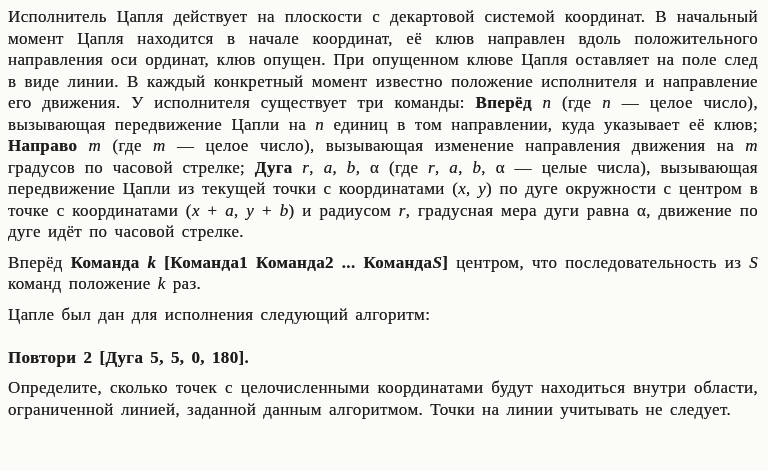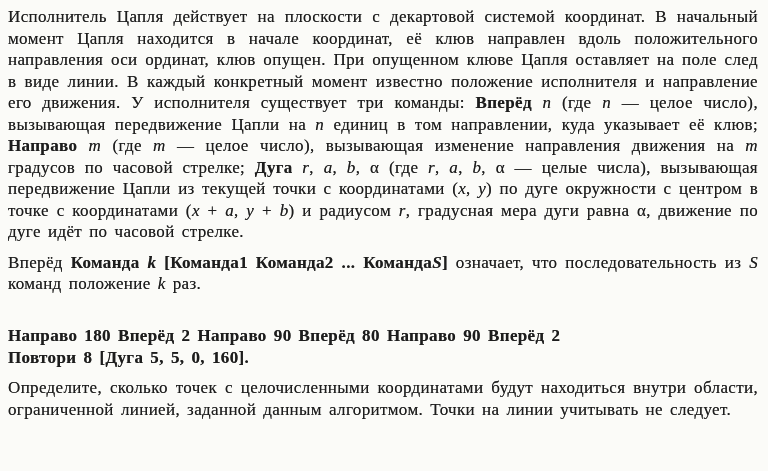--- a/index.html
+++ b/index.html
@@ -33,16 +33,16 @@
     margin-bottom: 0;
   }
   .para span.b { font-weight: bold; }
   .para span.i { font-style: italic; }
 </style>
 </head>
 <body style="background: rgb(251, 251, 248); color: rgb(29, 29, 29);">
 
 <div class="page">
   <p class="para"><span>Исполнитель Цапля действует на плоскости с декартовой системой координат. В начальный момент Цапля находится в начале координат, её клюв направлен вдоль положительного направления оси ординат, клюв опущен. При опущенном клюве Цапля оставляет на поле след в виде линии. В каждый конкретный момент известно положение исполнителя и направление его движения. У исполнителя существует три команды: </span><span class="b">Вперёд </span><span class="i">n</span><span> (где </span><span class="i">n</span><span> — целое число), вызывающая передвижение Цапли на </span><span class="i">n</span><span> единиц в том направлении, куда указывает её клюв; </span><span class="b">Направо </span><span class="i">m</span><span> (где </span><span class="i">m</span><span> — целое число), вызывающая изменение направления движения на </span><span class="i">m</span><span> градусов по часовой стрелке; </span><span class="b">Дуга </span><span class="i">r</span><span>, </span><span class="i">a</span><span>, </span><span class="i">b</span><span>, α  (где </span><span class="i">r</span><span>, </span><span class="i">a</span><span>, </span><span class="i">b</span><span>, α — целые числа), вызывающая передвижение Цапли из текущей точки с координатами (</span><span class="i">x</span><span>, </span><span class="i">y</span><span>) по дуге окружности с центром в точке с координатами (</span><span class="i">x</span><span> + </span><span class="i">a</span><span>, </span><span class="i">y</span><span> + </span><span class="i">b</span><span>) и радиусом </span><span class="i">r</span><span>, градусная мера дуги равна α, движение по дуге идёт по часовой стрелке.</span></p>
-  <p class="para"><span>Вперёд </span><span class="b">Команда </span><span class="b i">k</span><span class="b"> [Команда1 Команда2 ... Команда</span><span class="b i">S</span><span class="b">]</span><span> означает, что последовательность из </span><span class="i">S</span><span> команд положение </span><span class="i">k</span><span> раз.</span></p>
-  <p class="para"><br><span class="b">Направо 180 Вперёд 2 Направо 90 Вперёд 80 Направо 90 Вперёд 2</span><br><span class="b">Повтори 8 [Дуга 5, 5, 0, 160].</span></p>
+  <p class="para"><span>Вперёд </span><span class="b">Команда </span><span class="b i">k</span><span class="b"> [Команда1 Команда2 ... Команда</span><span class="b i">S</span><span class="b">]</span><span> центром, что последовательность из </span><span class="i">S</span><span> команд положение </span><span class="i">k</span><span> раз.</span></p>
+  <p class="para"><span>Цапле был дан для исполнения следующий алгоритм:</span><br><br><span class="b">Повтори 2 [Дуга 5, 5, 0, 180].</span></p>
   <p class="para"><span>Определите, сколько точек с целочисленными координатами будут находиться внутри области, ограниченной линией, заданной данным алгоритмом. Точки на линии учитывать не следует.</span></p>
 </div>
 
 </body></html>

